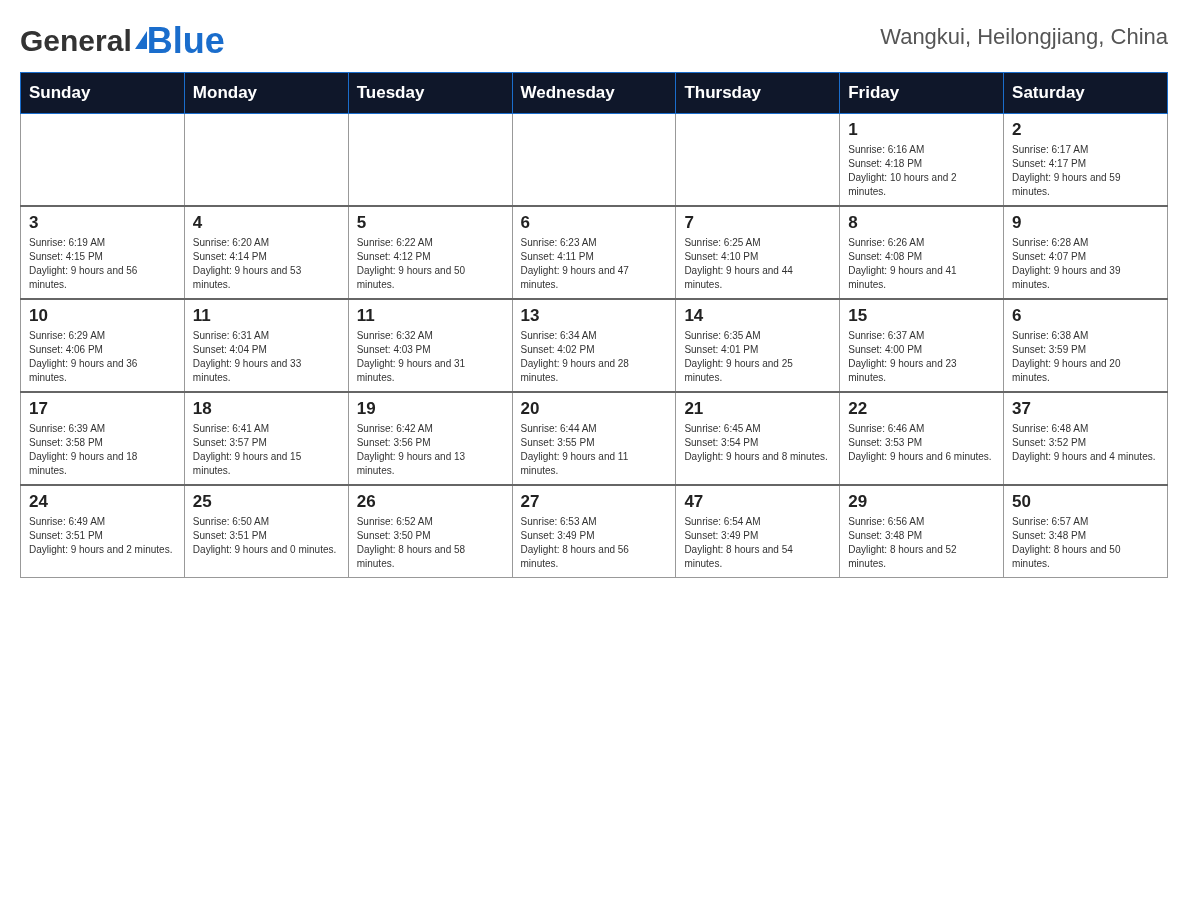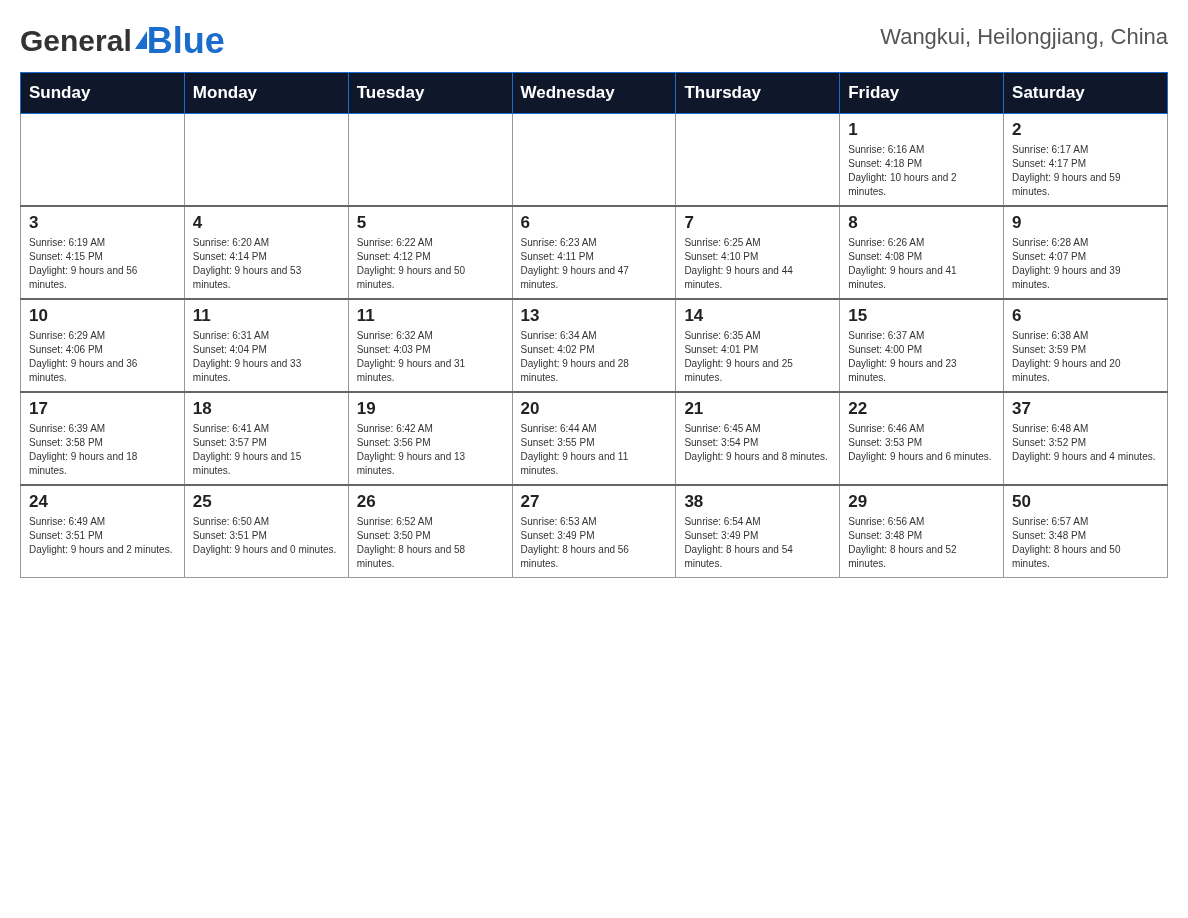--- a/index.html
+++ b/index.html
@@ -249,21 +249,21 @@
         </td>
         <td>
           <span class="day-num">26</span>
           <div class="day-info">Sunrise: 6:52 AM<br>Sunset: 3:50 PM<br>Daylight: 8 hours and 58 minutes.</div>
         </td>
         <td>
           <span class="day-num">27</span>
           <div class="day-info">Sunrise: 6:53 AM<br>Sunset: 3:49 PM<br>Daylight: 8 hours and 56 minutes.</div>
         </td>
         <td>
-          <span class="day-num">38</span>
+          <span class="day-num">47</span>
           <div class="day-info">Sunrise: 6:54 AM<br>Sunset: 3:49 PM<br>Daylight: 8 hours and 54 minutes.</div>
         </td>
         <td>
           <span class="day-num">29</span>
           <div class="day-info">Sunrise: 6:56 AM<br>Sunset: 3:48 PM<br>Daylight: 8 hours and 52 minutes.</div>
         </td>
         <td>
           <span class="day-num">50</span>
           <div class="day-info">Sunrise: 6:57 AM<br>Sunset: 3:48 PM<br>Daylight: 8 hours and 50 minutes.</div>
         </td>

